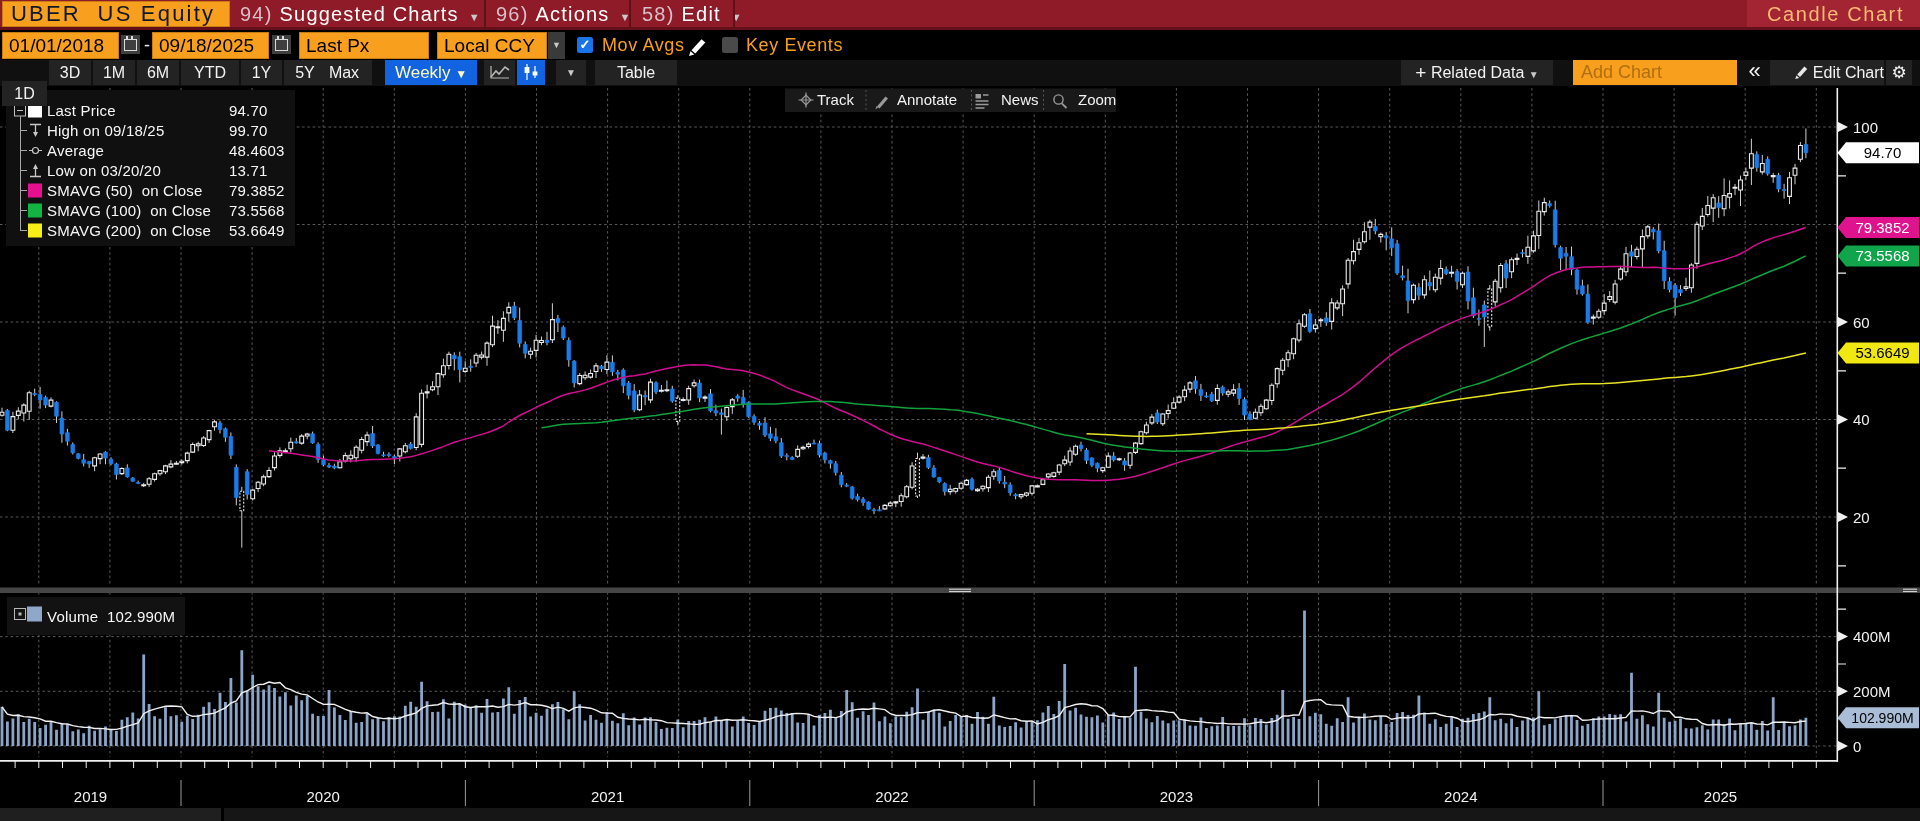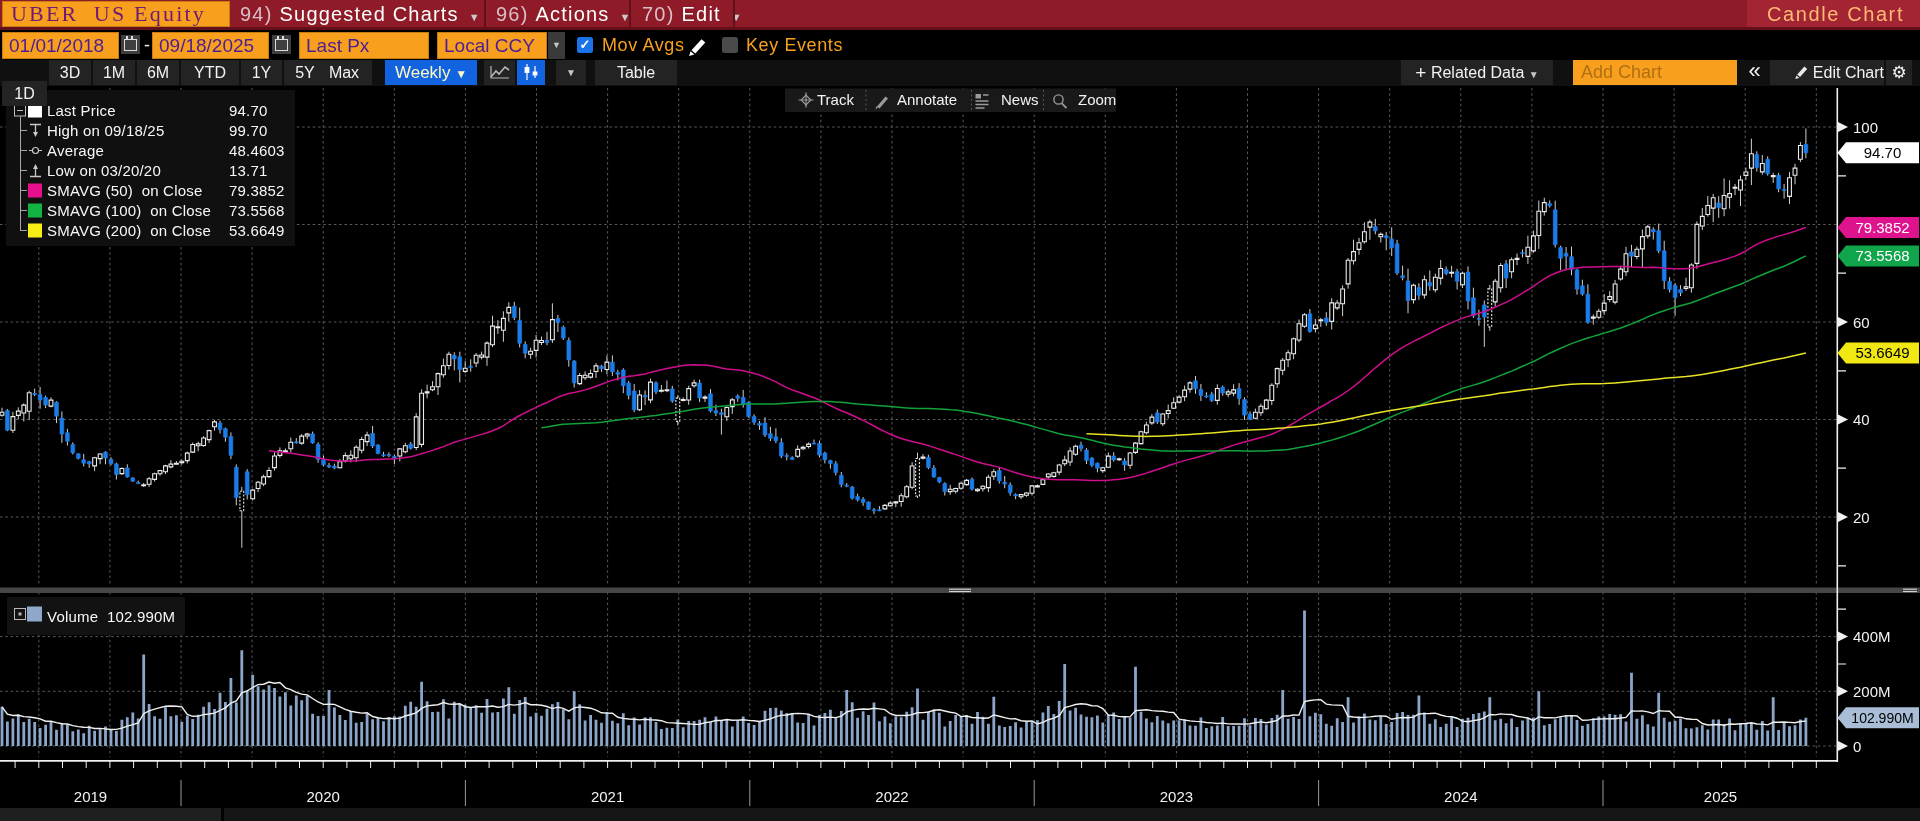--- a/index.html
+++ b/index.html
@@ -1,26 +1,26 @@
 <!DOCTYPE html>
 <html><head><meta charset="utf-8">
 <style>
 *{margin:0;padding:0;box-sizing:border-box;}
 html,body{width:1920px;height:821px;background:#000;overflow:hidden;font-family:"Liberation Sans",sans-serif;}
 #page{position:relative;width:1920px;height:821px;}
 #bar1{position:absolute;left:0;top:0;width:1920px;height:30px;background:#8e1b27;}
 #bar1 .shade{position:absolute;left:0;top:27px;width:1920px;height:3px;background:#63101b;}
-#bar1 .tbox{position:absolute;left:2px;top:1px;width:228px;height:26px;background:#f8a01e;border:1px solid #c87d12;color:#701a75;font-size:22px;letter-spacing:2.2px;line-height:24px;padding-left:8px;white-space:nowrap;font-family:Liberation Serif, serif;}
+#bar1 .tbox{position:absolute;left:2px;top:1px;width:228px;height:26px;background:#f8a01e;border:1px solid #c87d12;color:#0f172a;font-size:22px;letter-spacing:2.2px;line-height:24px;padding-left:8px;white-space:nowrap;}
 .menu{position:absolute;top:0;height:27px;line-height:28px;color:#fff;font-size:20px;letter-spacing:1.2px;white-space:nowrap;}
 .menu .num{color:#d9bfc8;margin-right:7px;}
 .menu .car{color:#c9c9c9;font-size:11px;margin-left:10px;}
 .vsep{position:absolute;top:0;width:2px;height:27px;background:#5e1119;}
 #cc{position:absolute;left:1747px;top:0;width:173px;height:27px;background:#a32433;color:#fdba74;font-size:20px;letter-spacing:1.6px;line-height:28px;padding-left:20px;}
 #bar2{position:absolute;left:0;top:30px;width:1920px;height:30px;background:#000;}
-.obox{position:absolute;top:1.5px;height:27px;background:#f8a01e;border:1px solid #c87d12;color:#4c1d95;font-size:19px;line-height:25px;padding-left:6px;white-space:nowrap;}
+.obox{position:absolute;top:1.5px;height:27px;background:#f8a01e;border:1px solid #c87d12;color:#000000;font-size:19px;line-height:25px;padding-left:6px;white-space:nowrap;}
 .cal{position:absolute;top:5px;width:19px;height:19px;background:#3f3f3f;}
 .cal:before{content:"";position:absolute;left:3px;top:4px;width:11px;height:10px;border:1.5px solid #dcdcdc;}
 .cal:after{content:"";position:absolute;left:5px;top:1px;width:2px;height:4px;background:#dcdcdc;box-shadow:5px 0 #dcdcdc;}
 .ddb{position:absolute;top:1.5px;width:17px;height:27px;background:#3a3a3a;color:#c8c8c8;font-size:9px;text-align:center;line-height:27px;}
 .cb{position:absolute;top:6.5px;width:16px;height:16px;border-radius:2.5px;}
 .otext{position:absolute;top:0;height:34px;line-height:31px;color:#f7a01f;font-size:18px;letter-spacing:0.6px;white-space:nowrap;}
 #bar3{position:absolute;left:0;top:60px;width:1920px;height:26px;background:#101010;}
 .b3{position:absolute;top:0;height:24.5px;background:#232323;color:#f2f2f2;font-size:16px;text-align:center;line-height:25px;white-space:nowrap;}
 .blue{background:#1263e0;color:#fef9c3;}
 </style></head>
@@ -133,21 +133,21 @@
 <text x="1078" y="105" class="bt">Zoom</text>
 <rect x="0" y="808" width="1920" height="13" fill="#161616"></rect>
 <rect x="0" y="808" width="221" height="13" fill="#1f1f1f"></rect>
 <rect x="221" y="808" width="3" height="13" fill="#000"></rect>
 </svg>
 <div id="bar1">
  <div class="shade"></div>
  <div class="tbox">UBER&nbsp; US Equity</div>
  <div class="menu" style="left:240px;"><span class="num">94)</span>Suggested Charts<span class="car">▼</span></div>
  <div class="menu" style="left:496px;"><span class="num">96)</span>Actions<span class="car">▼</span></div>
- <div class="menu" style="left:642px;"><span class="num">70)</span>Edit<span class="car">▼</span></div>
+ <div class="menu" style="left:642px;"><span class="num">58)</span>Edit<span class="car">▼</span></div>
  <div class="vsep" style="left:484px;"></div>
  <div class="vsep" style="left:629px;"></div>
  <div class="vsep" style="left:733px;"></div>
  <div id="cc">Candle Chart</div>
 </div>
 <div id="bar2">
  <div class="obox" style="left:2px;width:117px;">01/01/2018</div>
  <div class="cal" style="left:121px;"></div>
  <div style="position:absolute;left:144px;top:0;color:#e8e8e8;font-size:18px;line-height:30px;">-</div>
  <div class="obox" style="left:152px;width:117px;">09/18/2025</div>

